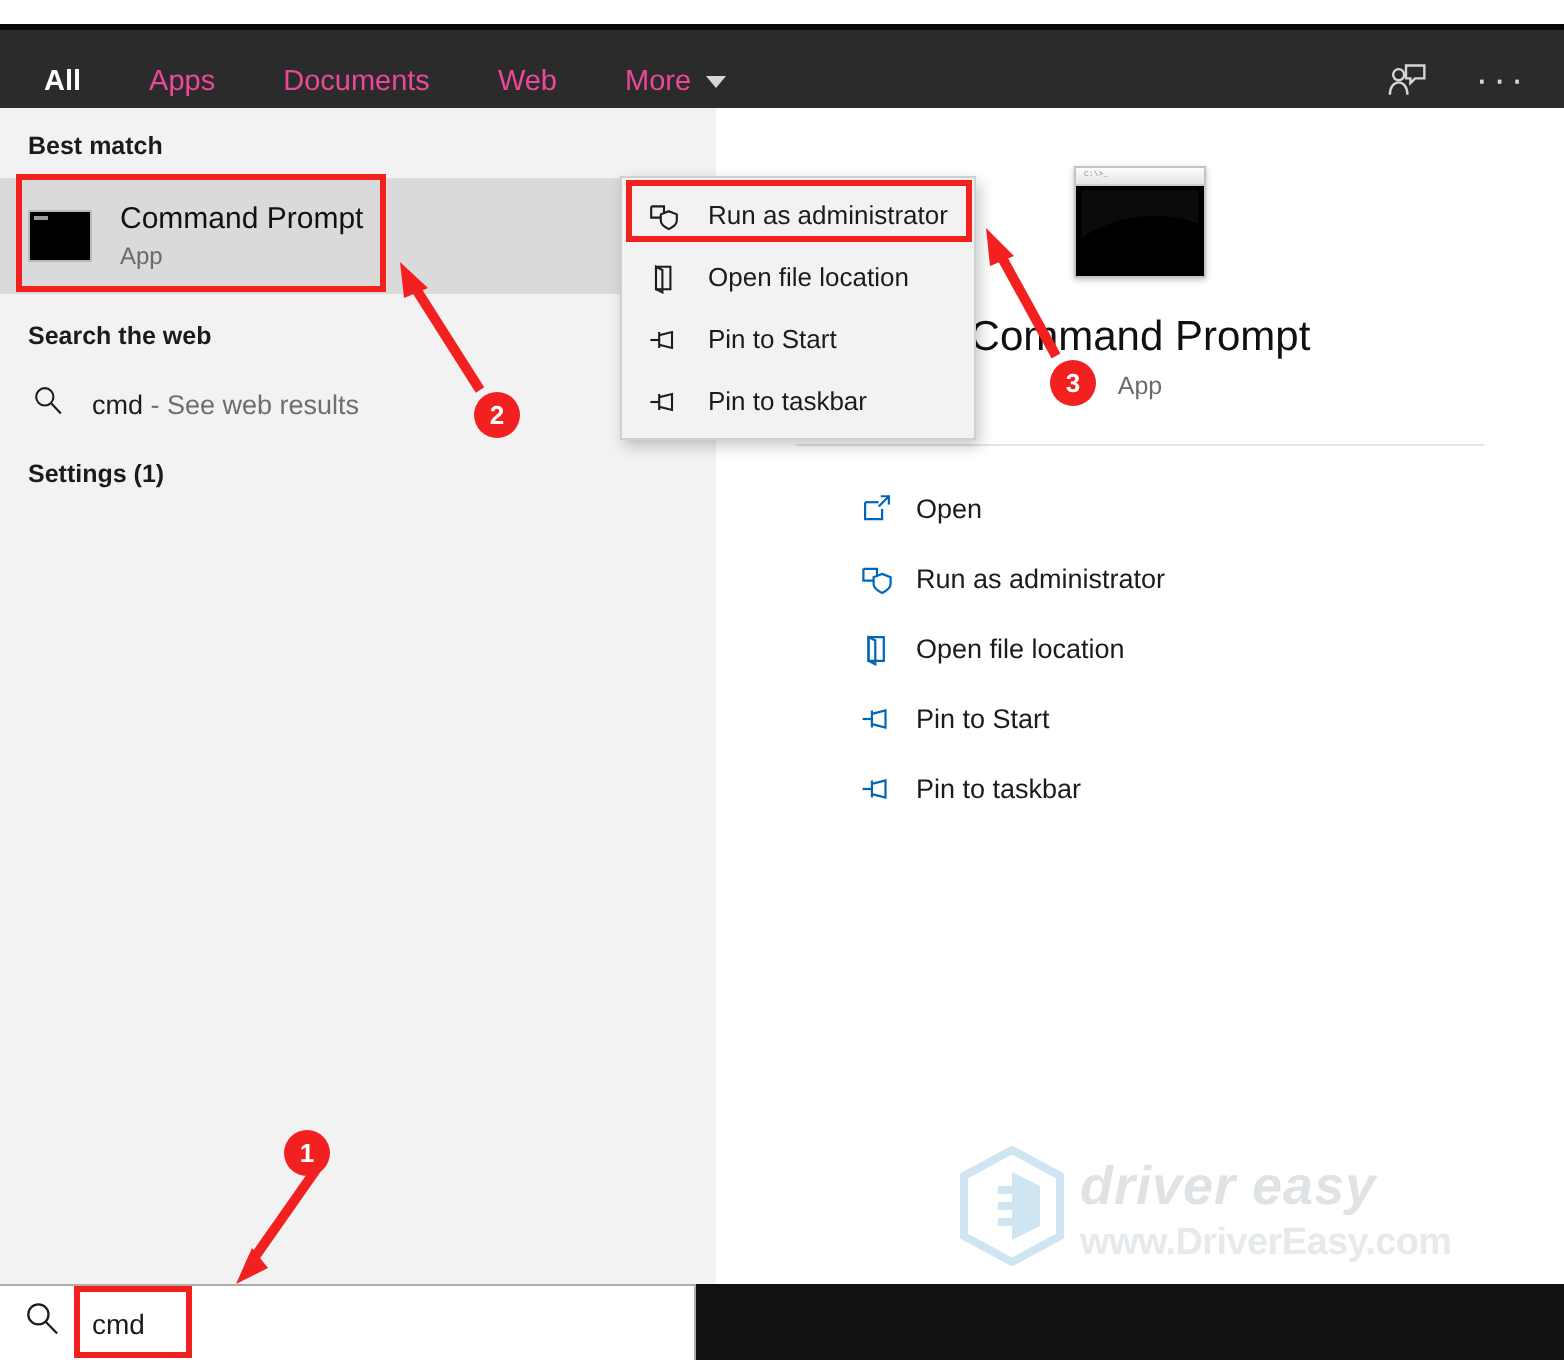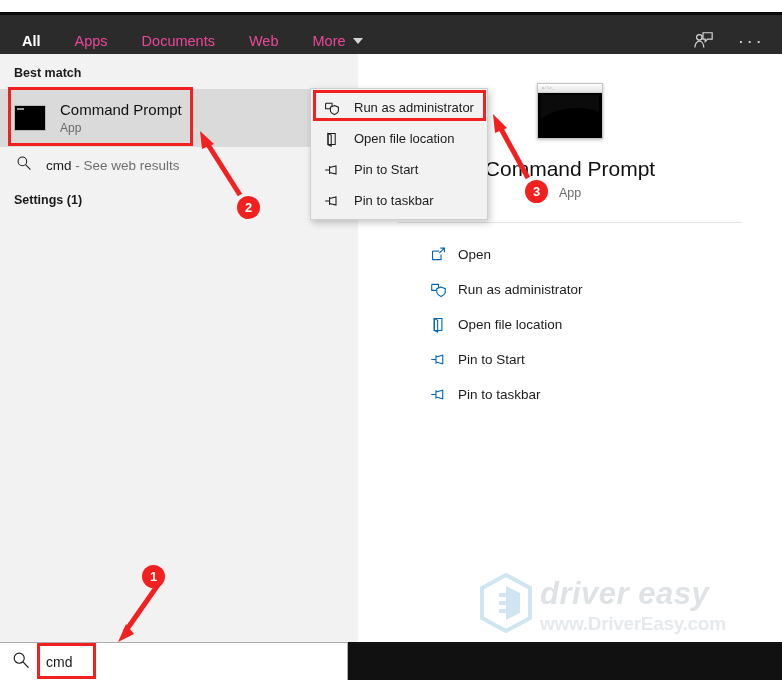--- a/index.html
+++ b/index.html
@@ -210,21 +210,21 @@
 
   
   .watermark {
     position: absolute; left: 478px; top: 572px;
     width: 300px; height: 66px;
     z-index: 20; pointer-events: none;
     display: flex; align-items: center;
   }
   .wm-text { margin-left: 6px; display: flex; flex-direction: column; }
   .wm-line1 {
-    font-size: 31px; font-style: italic; font-weight: bold;
+    font-size: 27px; font-style: italic; font-weight: bold;
     color: #dfe3e6; line-height: 1; letter-spacing: 0.5px;
   }
   .wm-line2 {
     font-size: 19px; font-weight: bold; color: #e6eaed;
     line-height: 1; margin-top: 5px; letter-spacing: -0.3px;
   }
 </style>
 </head>
 <body>
 
@@ -268,20 +268,21 @@
     <div class="section-head">Best match</div>
 
     <div class="best-row">
       <div class="cmd-icon-sm"></div>
       <div class="best-text">
         <div class="best-title">Command Prompt</div>
         <div class="best-sub">App</div>
       </div>
     </div>
 
+    <div class="section-head" style="padding-top:14px;">Search the web</div>
 
     <div class="web-row">
       <span>
         <svg width="16" height="16" viewBox="0 0 20 20">
           <circle cx="8" cy="8" r="5.4" fill="none" stroke="#1b1b1b" stroke-width="1.3"></circle>
           <line x1="12" y1="12" x2="18" y2="18.4" stroke="#1b1b1b" stroke-width="1.3"></line>
         </svg>
       </span>
       <div class="web-text">
         <span>cmd</span><span class="muted"> - See web results</span>

